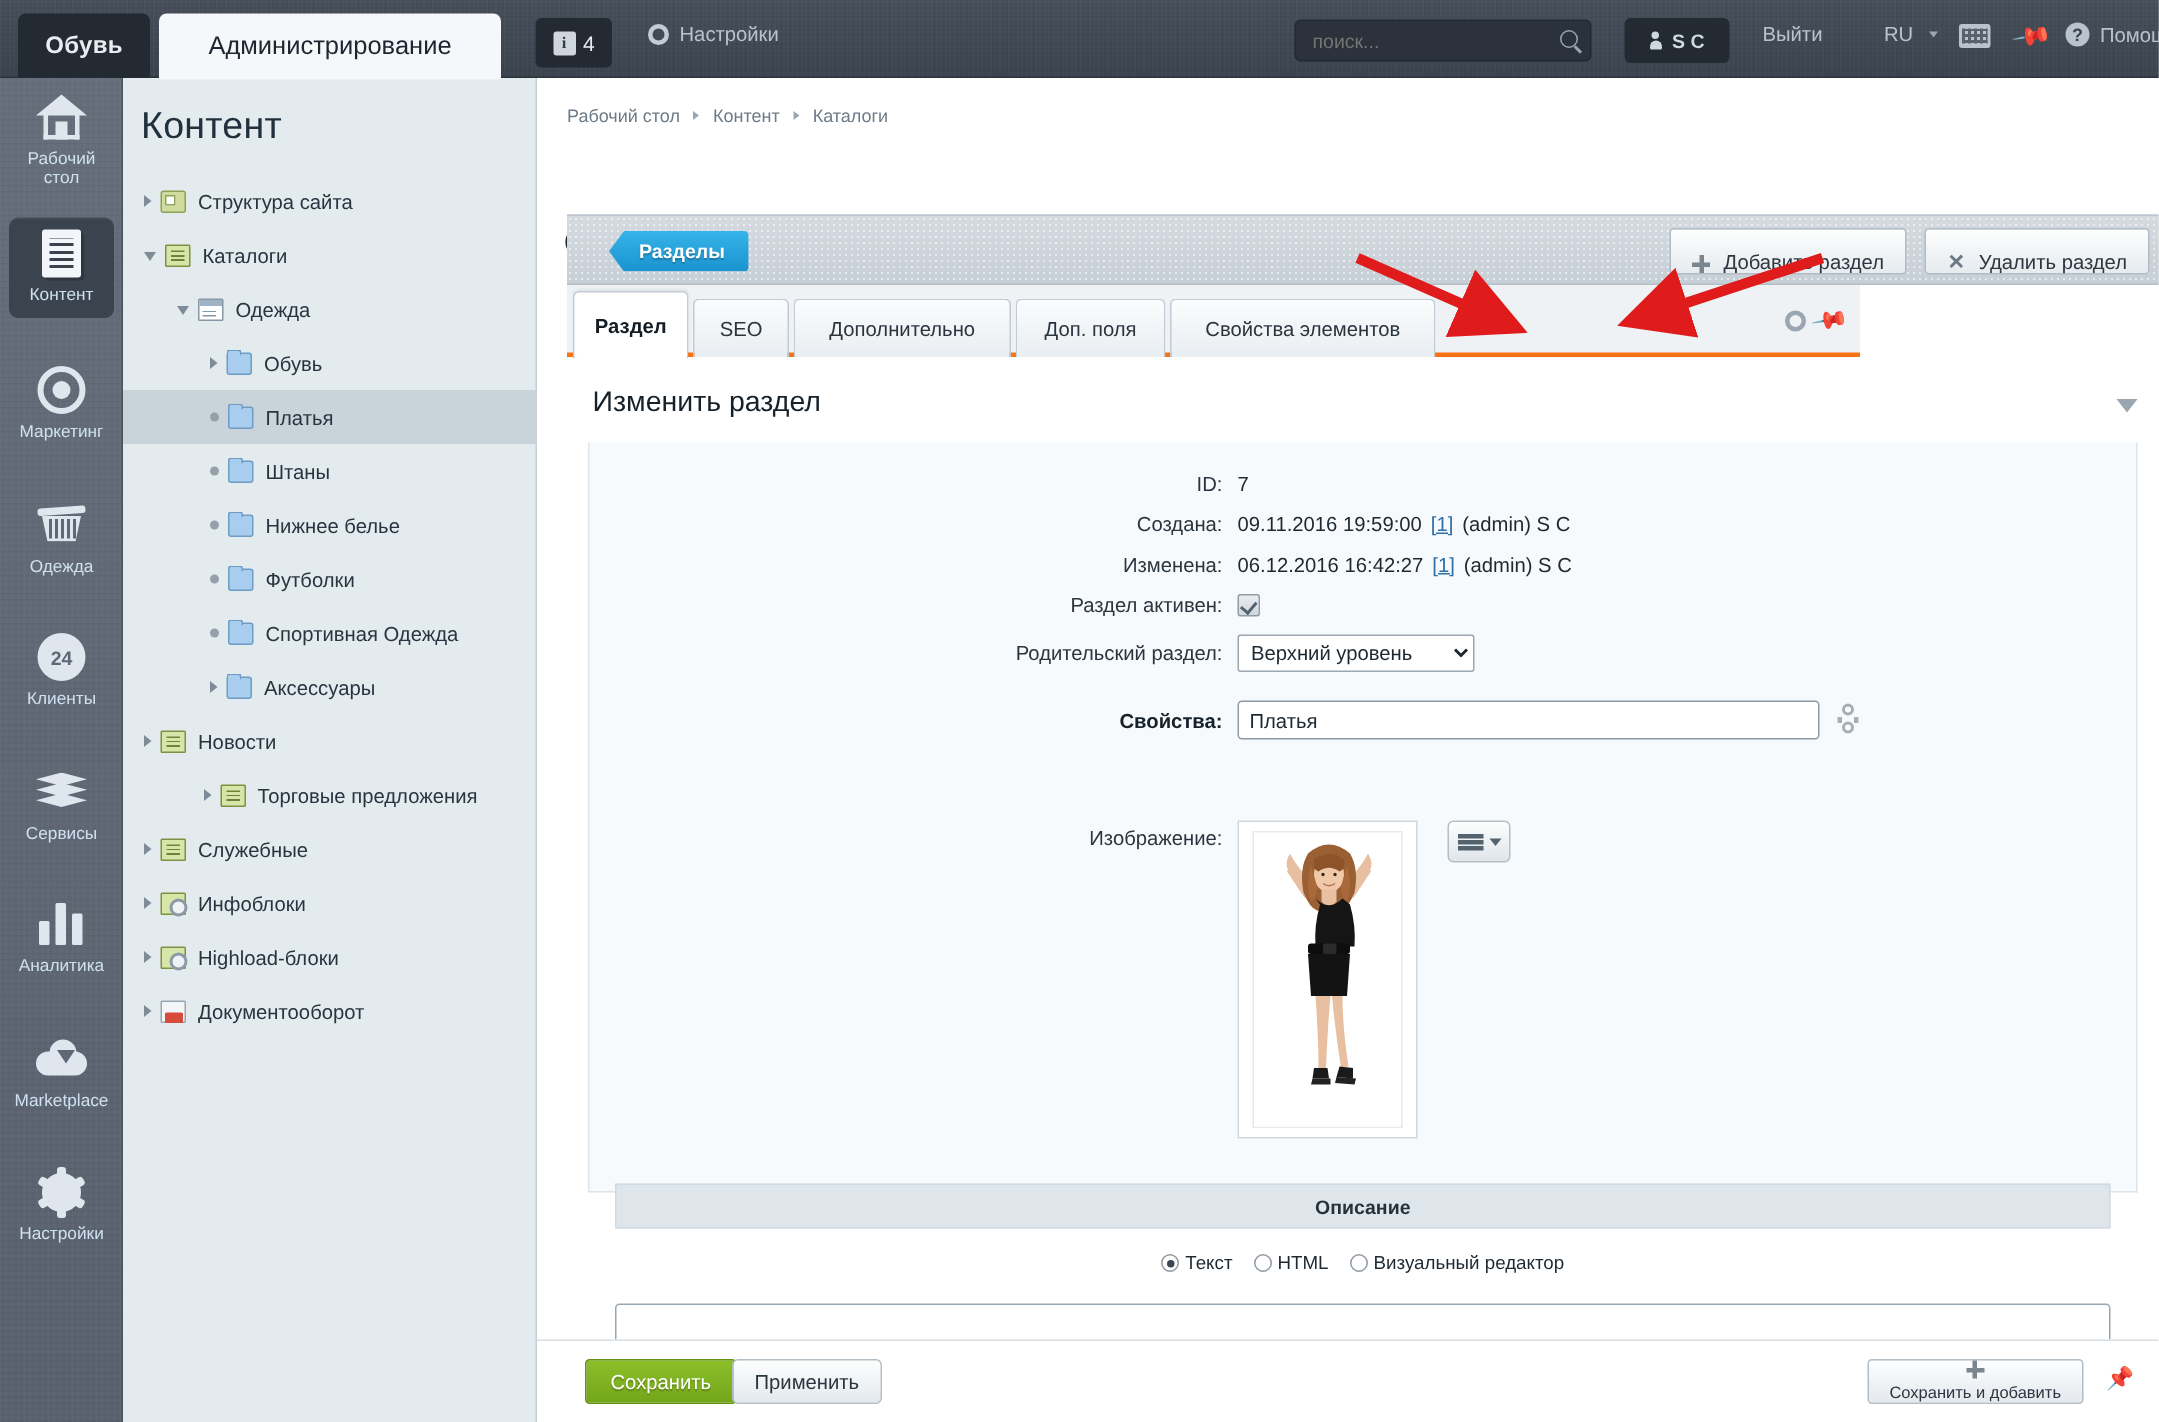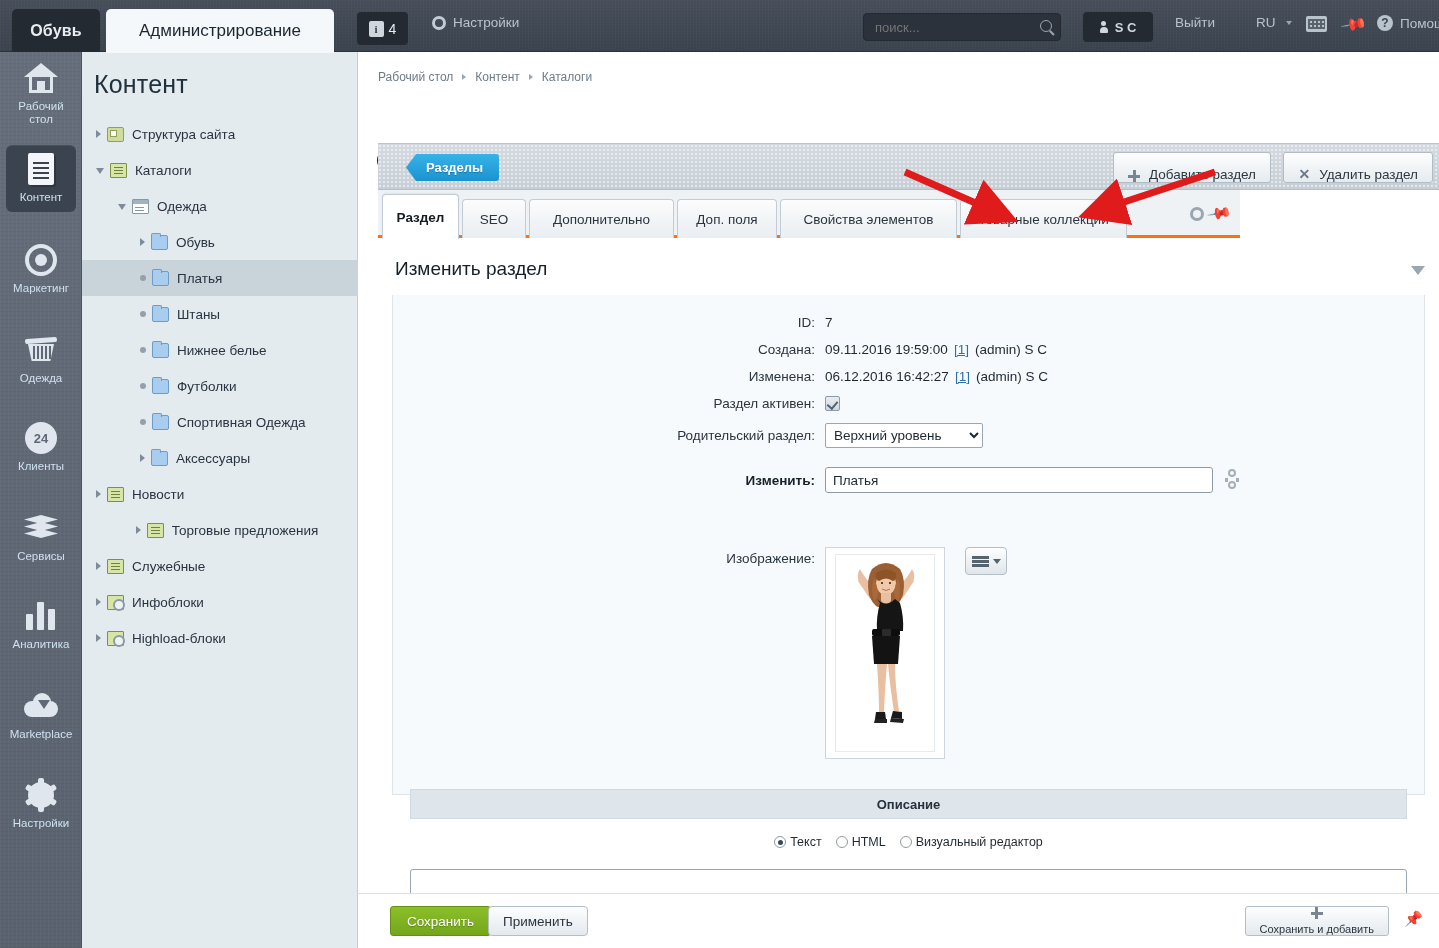--- a/index.html
+++ b/index.html
@@ -653,20 +653,25 @@
       <div class="tnode" style="padding-left: 14px;">
         <span class="tarrow"></span>
         <span class="ticon ic-ibcog"></span>
         <span>Инфоблоки</span>
       </div>
       <div class="tnode" style="padding-left: 14px;">
         <span class="tarrow"></span>
         <span class="ticon ic-ibcog"></span>
         <span>Highload-блоки</span>
       </div>
+      <div class="tnode" style="padding-left: 14px;">
+        <span class="tarrow"></span>
+        <span class="ticon ic-docflow"></span>
+        <span>Документооборот</span>
+      </div>
     </div>
 </div>
 
 <div id="main">
 
   <div id="breadcrumb">
     <span>Рабочий стол</span>
     <span class="sep"></span>
     <span>Контент</span>
     <span class="sep"></span>
@@ -692,21 +697,20 @@
     <span>Удалить раздел</span>
   </div>
 </div>
 
 <div id="tabs">
   <div class="tab active" style="left:4px;width:77px">Раздел</div>
   <div class="tab" style="left:84px;width:64px">SEO</div>
   <div class="tab" style="left:151px;width:145px">Дополнительно</div>
   <div class="tab" style="left:299px;width:100px">Доп. поля</div>
   <div class="tab" style="left:402px;width:177px">Свойства элементов</div>
-  <div class="tab" style="left:582px;width:167px">Товарные коллекции</div>
   <div id="tab-gear"></div>
   <div id="tab-pin">📌</div>
 </div>
 
 <div id="formwrap">
   <div id="sec-head">Изменить раздел</div>
   <div id="sec-collapse"></div>
 
   <div id="fieldbox">
 
@@ -743,21 +747,21 @@
     <div class="frow" style="top:128px">
       <div class="flabel">Родительский раздел:</div>
       <div class="fval">
         <select class="fsel">
           <option>Верхний уровень</option>
         </select>
       </div>
     </div>
 
     <div class="frow" style="top:172px">
-      <div class="flabel bold">Изменить:</div>
+      <div class="flabel bold">Свойства:</div>
       <div class="fval">
         <input class="ftext" style="width: 388px;" value="Платья">
         <span class="chainbrk">
             <i></i>
             <i></i>
           </span>
       </div>
     </div>
 
 

